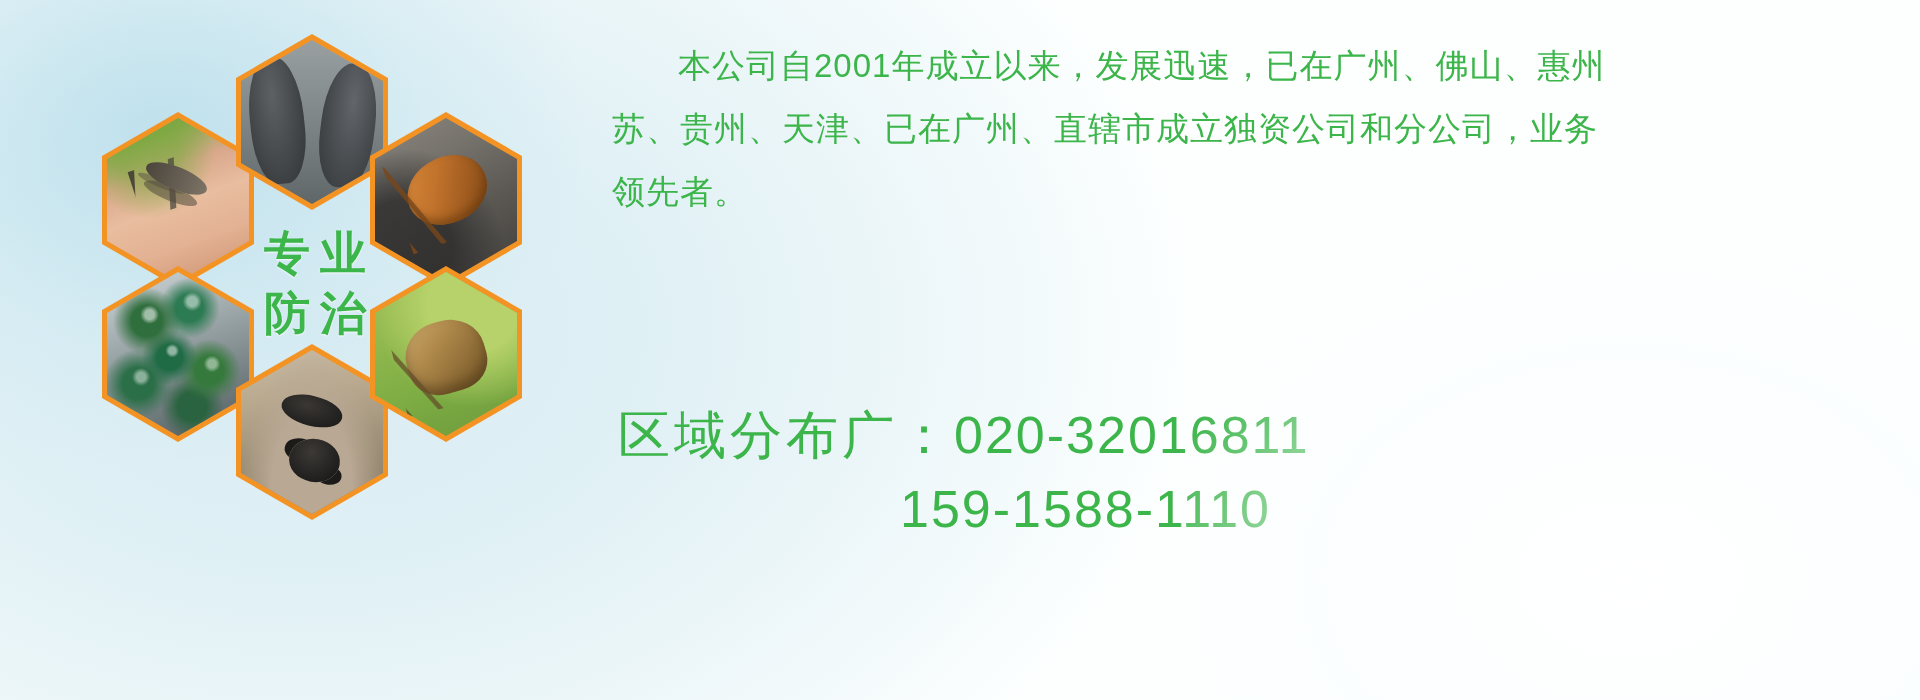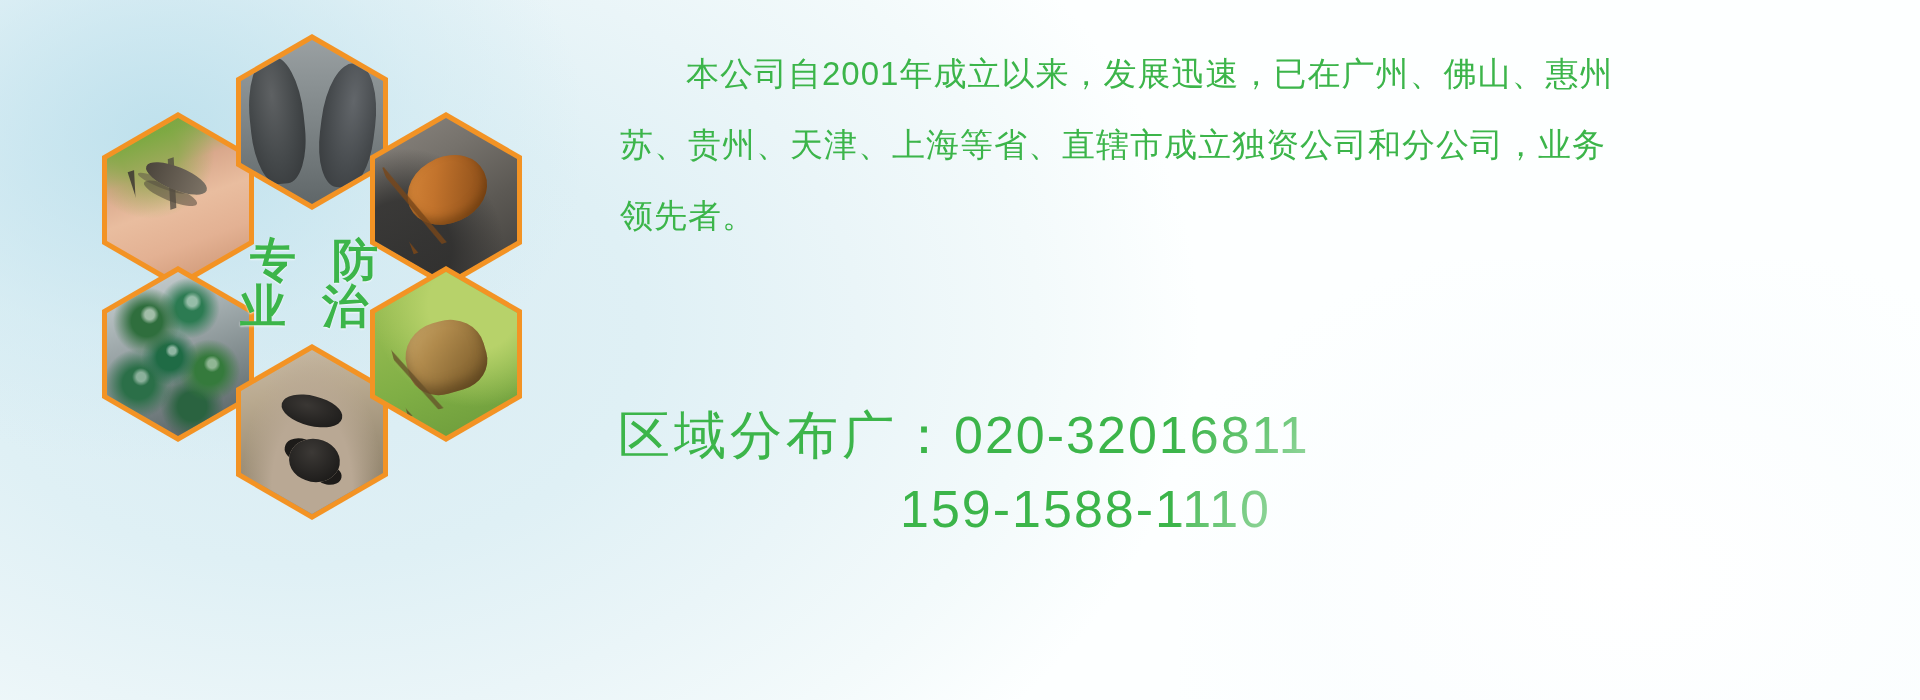--- a/index.html
+++ b/index.html
@@ -45,21 +45,21 @@
   .hex.h-mosquito{left:12px;top:104px;}
   .hex.h-rats    {left:146px;top:26px;}
   .hex.h-roach   {left:280px;top:104px;}
   .hex.h-flies   {left:12px;top:258px;}
   .hex.h-ant     {left:146px;top:336px;}
   .hex.h-stink   {left:280px;top:258px;}
 
   
   .comb-label{
     position:absolute;left:150px;top:185px;width:150px;height:180px;
-    display:flex;align-items:center;justify-content:center;
+    display:flex;flex-direction:column;align-items:center;justify-content:center;
     gap:14px;
     z-index:5;
   }
   .comb-label span{
     color:#3cb54a;
     font-size:46px;font-weight:bold;letter-spacing:10px;
     text-indent:10px;
     line-height:1;
     text-shadow:0 1px 2px rgba(255,255,255,.8);
   }
@@ -174,21 +174,21 @@
     content:"";position:absolute;left:14%;top:24%;width:72%;height:58%;
     background:linear-gradient(62deg,rgba(100,78,40,.85) 0 2.5%,rgba(0,0,0,0) 3.5% 20%,rgba(100,78,40,.75) 21% 23.5%,rgba(0,0,0,0) 24.5%);
     transform:rotate(-14deg);
   }
 
   
   .copy{
     position:absolute;left:604px;top:30px;width:1270px;
   }
   .copy p{
-    margin:16px;
+    margin:8px;
     color:#3cb54a;
     font-size:33px;
     line-height:55px;
     letter-spacing:1px;
     white-space:nowrap;
   }
   .copy p.indent{text-indent:66px;}
 
   .contact{
     position:absolute;left:618px;top:398px;width:1290px;
@@ -247,21 +247,21 @@
     </div>
 
     <div class="comb-label">
       <span>专业</span>
       <span>防治</span>
     </div>
   </div>
 
   <div class="copy">
     <p class="indent">本公司自2001年成立以来，发展迅速，已在广州、佛山、惠州</p>
-    <p>苏、贵州、天津、上海等省、直辖市成立独资公司和分公司，业务</p>
+    <p>苏、贵州、天津、已在广州、直辖市成立独资公司和分公司，业务</p>
     <p>领先者。</p>
   </div>
 
   <div class="contact">
     <div class="line"><span class="label">区域分布广：</span><span>020-32016811</span></div>
     <div class="line second"><span>159-1588-1110</span></div>
   </div>
 
 </div>
 

